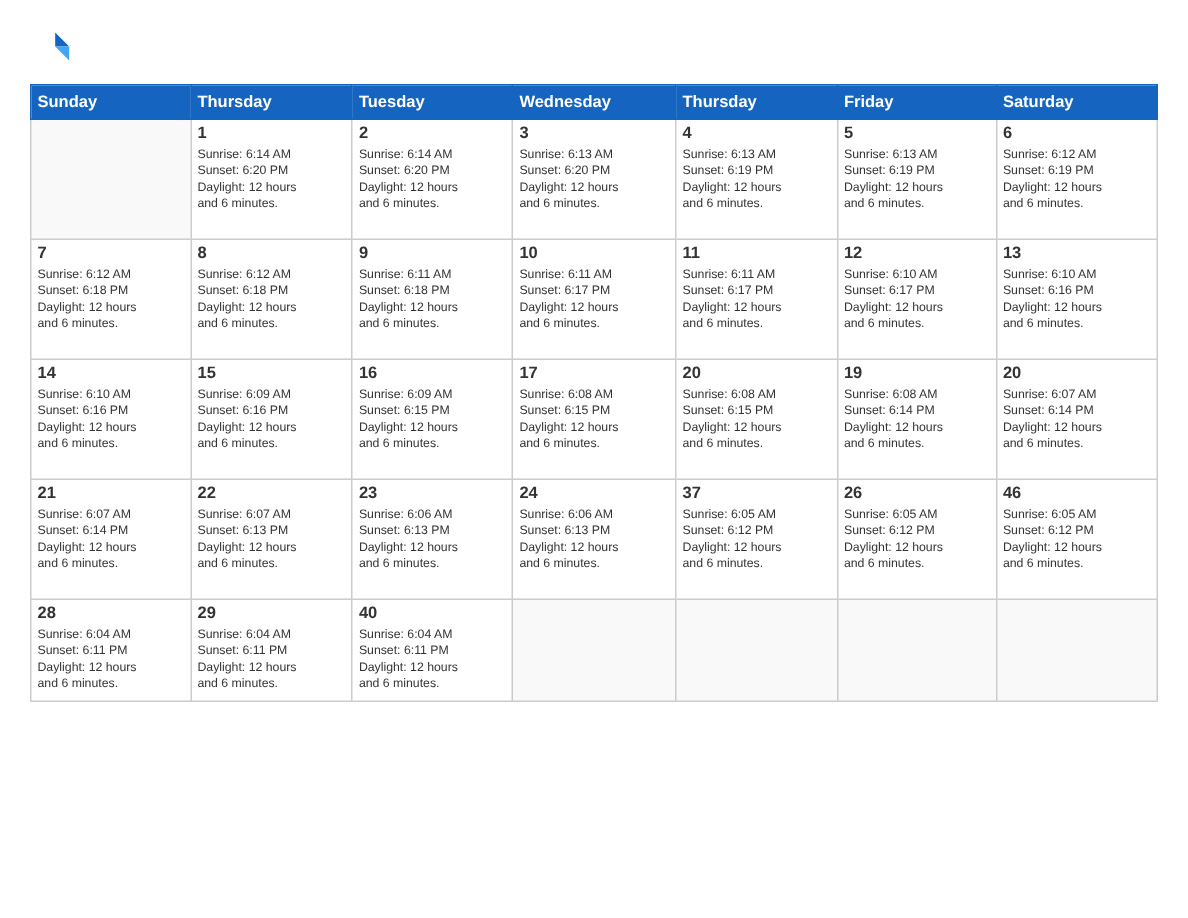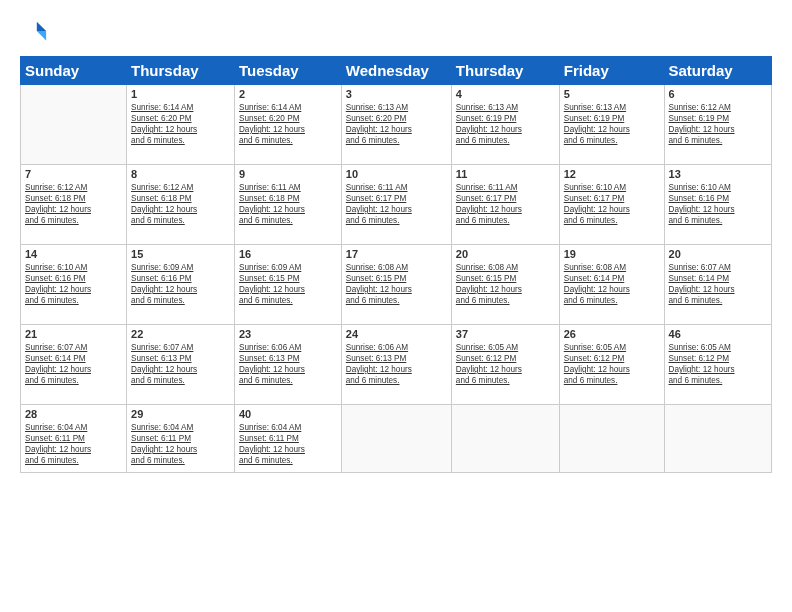--- a/index.html
+++ b/index.html
@@ -53,42 +53,41 @@
     .calendar {
       width: 100%;
       border-collapse: collapse;
       font-size: 9.5px;
     }
     .calendar th {
       background: #1565C0;
       color: #fff;
       padding: 5px 4px;
       text-align: left;
-      font-size: 15px;
+      font-size: 11px;
       font-weight: bold;
       border: 1px solid #1565C0;
     }
     .calendar td {
       border: 1px solid #ccc;
       vertical-align: top;
       padding: 3px 4px;
       width: 113px;
       height: 80px;
     }
     .day-num {
       font-size: 11px;
       font-weight: bold;
       color: #333;
       margin-bottom: 2px;
     }
     .day-info {
       font-size: 8.2px;
       color: #333;
       line-height: 1.35;
-      text-decoration: underline;
     }
     .empty-cell {
       background: #f9f9f9;
     }
     .last-row td {
       height: 68px;
     }
   </style>
 </head>
 <body>

